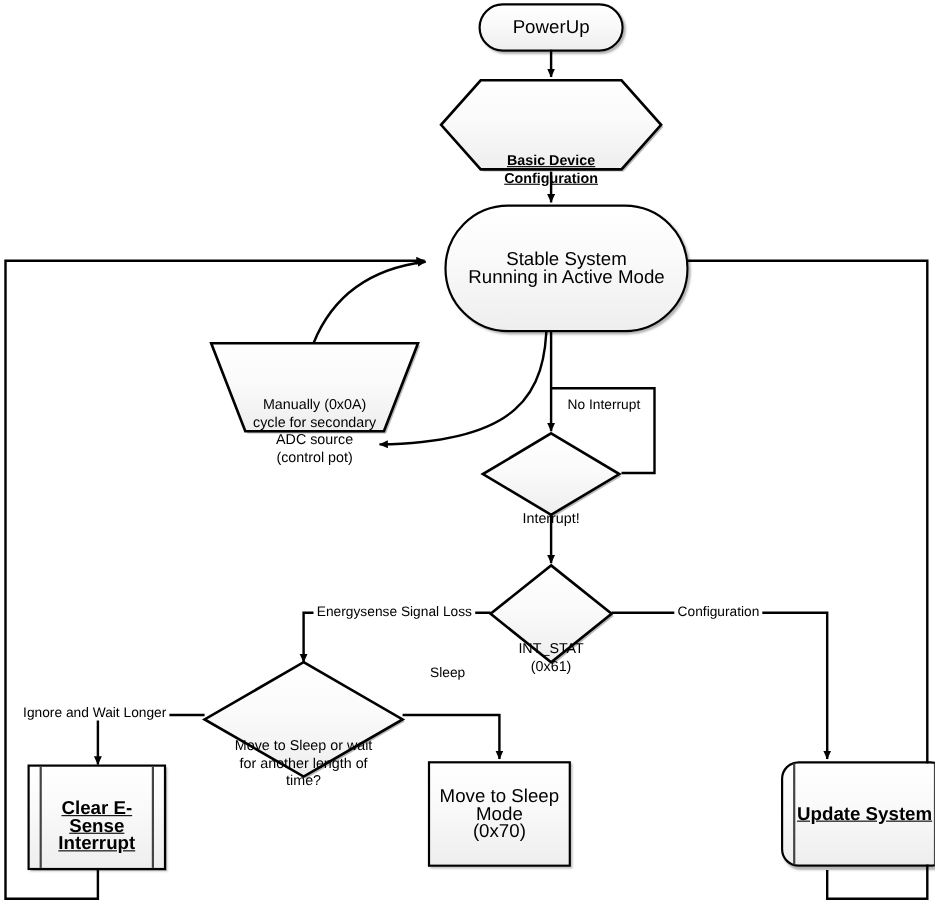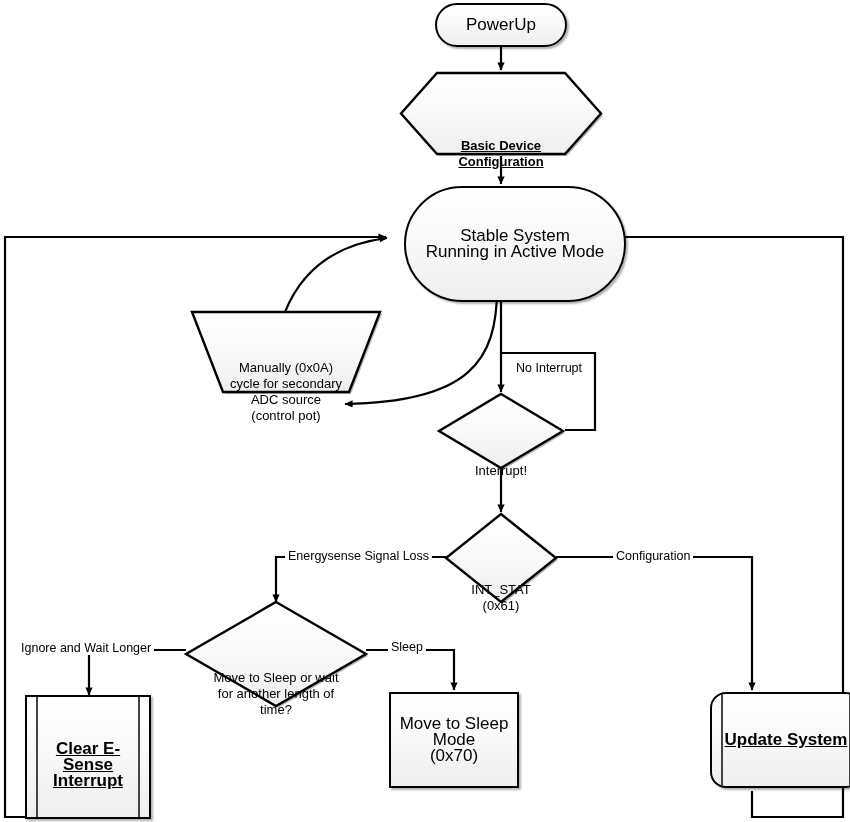--- a/index.html
+++ b/index.html
@@ -244,21 +244,21 @@
         </linearGradient>
       </defs>
       <polygon points="92,2 182,54 92,106 2,54" fill="#000000" opacity="0.28" transform="translate(2,2)"></polygon>
       <polygon points="92,2 182,54 92,106 2,54" fill="url(#g-d3)" stroke="#000000" stroke-width="2.4"></polygon>
     </svg>
     <div class="txt">Move to Sleep or wait
 for another length of
 time?</div>
   </div>
 
-  <div class="node shape-predefined" style="left:25px; top:695px; width:126px; height:124px;align-items:center;">
+  <div class="node shape-predefined" style="left:25px; top:695px; width:126px; height:96px;align-items:center;">
     <span class="txt">
       <b>Clear E-Sense
 Interrupt</b>
     </span>
   </div>
 
   <div class="node shape-process" style="left:389px; top:692px; width:130px; height:96px;">
     <span class="txt">Move to Sleep Mode
 (0x70)</span>
   </div>
@@ -268,15 +268,15 @@
   </div>
 
   <div class="edge-label" style="left:513px; top:346px;margin-top:15px;">No Interrupt</div>
 
   <div class="edge-label" style="left:285px; top:549px;">Energysense Signal Loss</div>
 
   <div class="edge-label" style="left:613px; top:549px;">Configuration</div>
 
   <div class="edge-label" style="left:18px; top:641px;">Ignore and Wait Longer</div>
 
-  <div class="edge-label" style="left:388px; top:640px;">Sleep</div>
+  <div class="edge-label" style="left:388px; top:604px;">Sleep</div>
 
 </div>
 
 </body></html>

